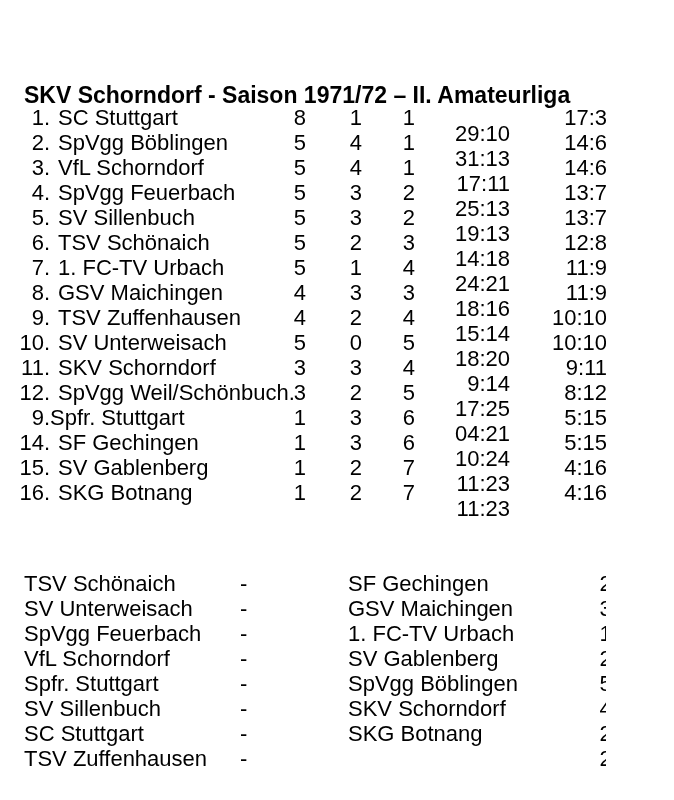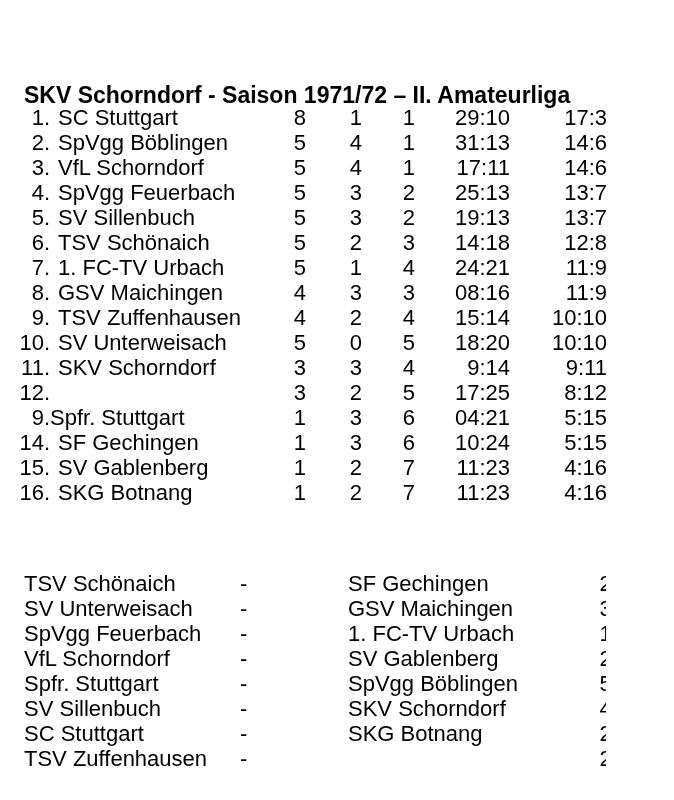--- a/index.html
+++ b/index.html
@@ -26,21 +26,21 @@
   
   .standings { position: absolute; left: 0; top: 105px; width: 674px; }
   .srow { position: relative; height: 25px; line-height: 25px; }
   .srow .rank  { position: absolute; left: 0; width: 50px; text-align: right; white-space: pre; }
   .srow .team  { position: absolute; left: 58px; white-space: pre; }
   .srow .team.no-gap { left: 50px; }
   .srow .col   { position: absolute; white-space: pre; }
   .srow .c1    { right: 368px; }
   .srow .c2    { right: 312px; }
   .srow .c3    { right: 259px; }
-  .srow .goals { right: 164px; }
+  .srow .goals { right: 164px; margin-top: 16px; }
   .srow .pts   { right: 67px; }
   
   .matchday-heading {
     position: absolute;
     left: 24px;
     top: 520px;
     margin: 0;
     font-size: 23px;
     font-weight: normal;
     line-height: 27px;
@@ -127,21 +127,21 @@
         <span class="col c3">4</span>
         <span class="col goals">24:21</span>
         <span class="col pts">11:9</span>
       </div>
       <div class="srow">
         <span class="rank">8.</span>
         <span class="team">GSV Maichingen</span>
         <span class="col c1">4</span>
         <span class="col c2">3</span>
         <span class="col c3">3</span>
-        <span class="col goals">08:16</span>
+        <span class="col goals">18:16</span>
         <span class="col pts">11:9</span>
       </div>
       <div class="srow">
         <span class="rank">9.</span>
         <span class="team">TSV Zuffenhausen</span>
         <span class="col c1">4</span>
         <span class="col c2">2</span>
         <span class="col c3">4</span>
         <span class="col goals">15:14</span>
         <span class="col pts">10:10</span>
@@ -159,20 +159,21 @@
         <span class="rank">11.</span>
         <span class="team">SKV Schorndorf</span>
         <span class="col c1">3</span>
         <span class="col c2">3</span>
         <span class="col c3">4</span>
         <span class="col goals">9:14</span>
         <span class="col pts">9:11</span>
       </div>
       <div class="srow">
         <span class="rank">12.</span>
+        <span class="team">SpVgg Weil/Schönbuch.</span>
         <span class="col c1">3</span>
         <span class="col c2">2</span>
         <span class="col c3">5</span>
         <span class="col goals">17:25</span>
         <span class="col pts">8:12</span>
       </div>
       <div class="srow">
         <span class="rank">9.</span>
         <span class="team no-gap">Spfr. Stuttgart</span>
         <span class="col c1">1</span>

